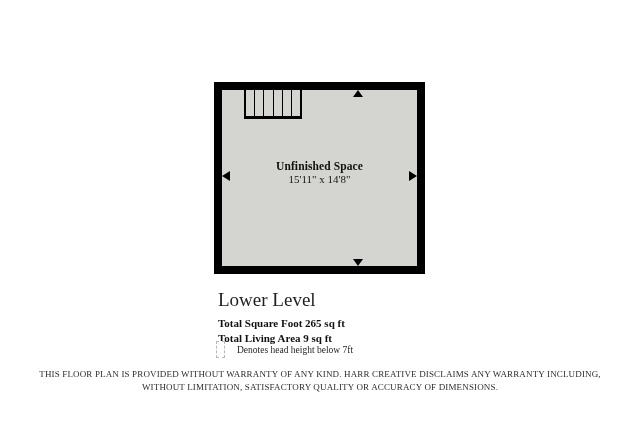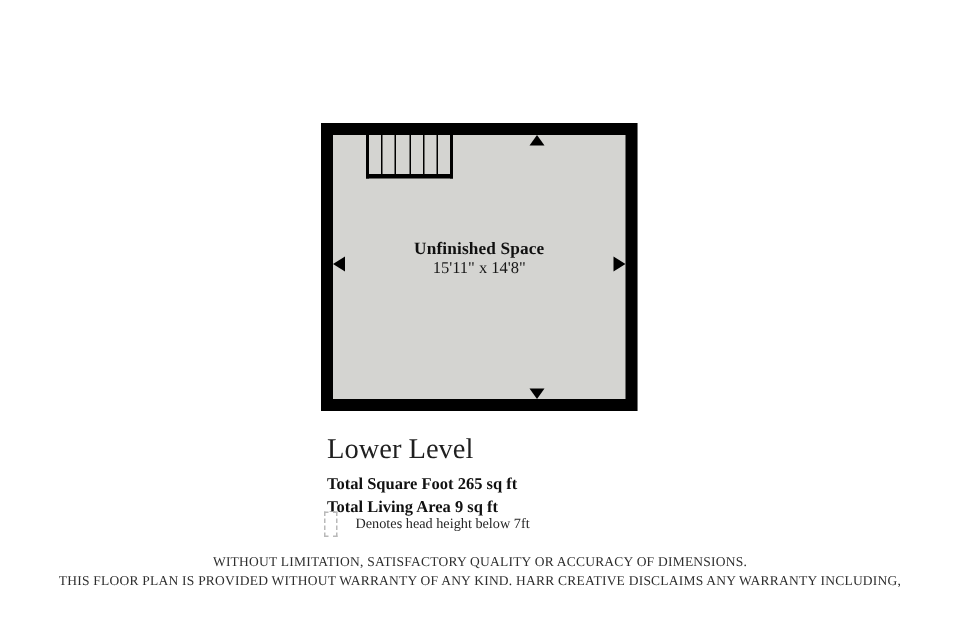--- a/index.html
+++ b/index.html
@@ -120,17 +120,17 @@
     <div class="total-line">Total Square Foot 265 sq ft</div>
     <div class="total-line">Total Living Area 9 sq ft</div>
   </div>
 
   <div class="legend">
     <span class="legend-box"></span>
     <span class="legend-text">Denotes head height below 7ft</span>
   </div>
 
   <div class="disclaimer">
+    <div>THIS FLOOR PLAN IS PROVIDED WITHOUT WARRANTY OF ANY KIND. HARR CREATIVE DISCLAIMS ANY WARRANTY INCLUDING,</div>
     <div>WITHOUT LIMITATION, SATISFACTORY QUALITY OR ACCURACY OF DIMENSIONS.</div>
-    <div>THIS FLOOR PLAN IS PROVIDED WITHOUT WARRANTY OF ANY KIND. HARR CREATIVE DISCLAIMS ANY WARRANTY INCLUDING,</div>
   </div>
 
 </div>
 
 </body></html>

